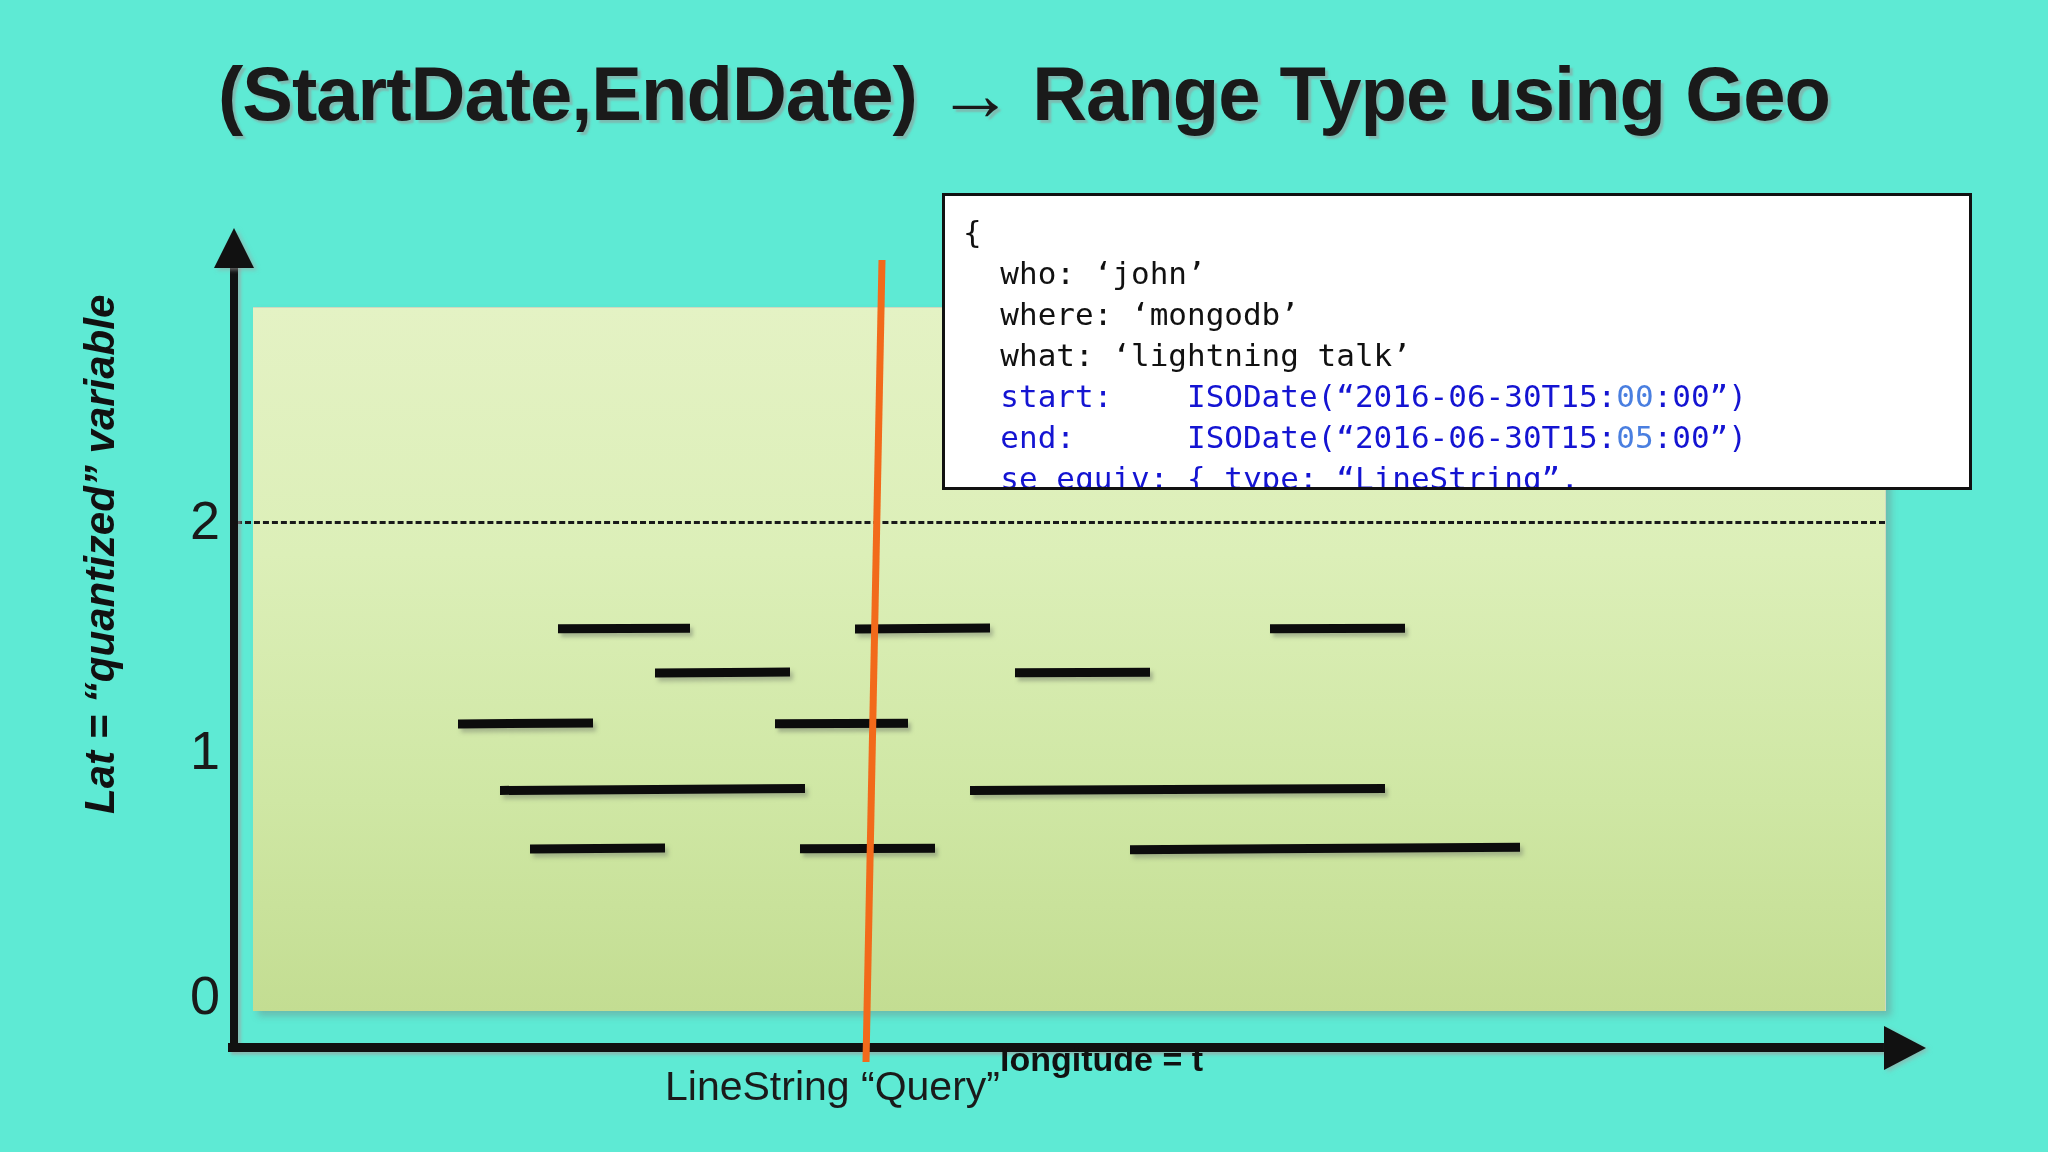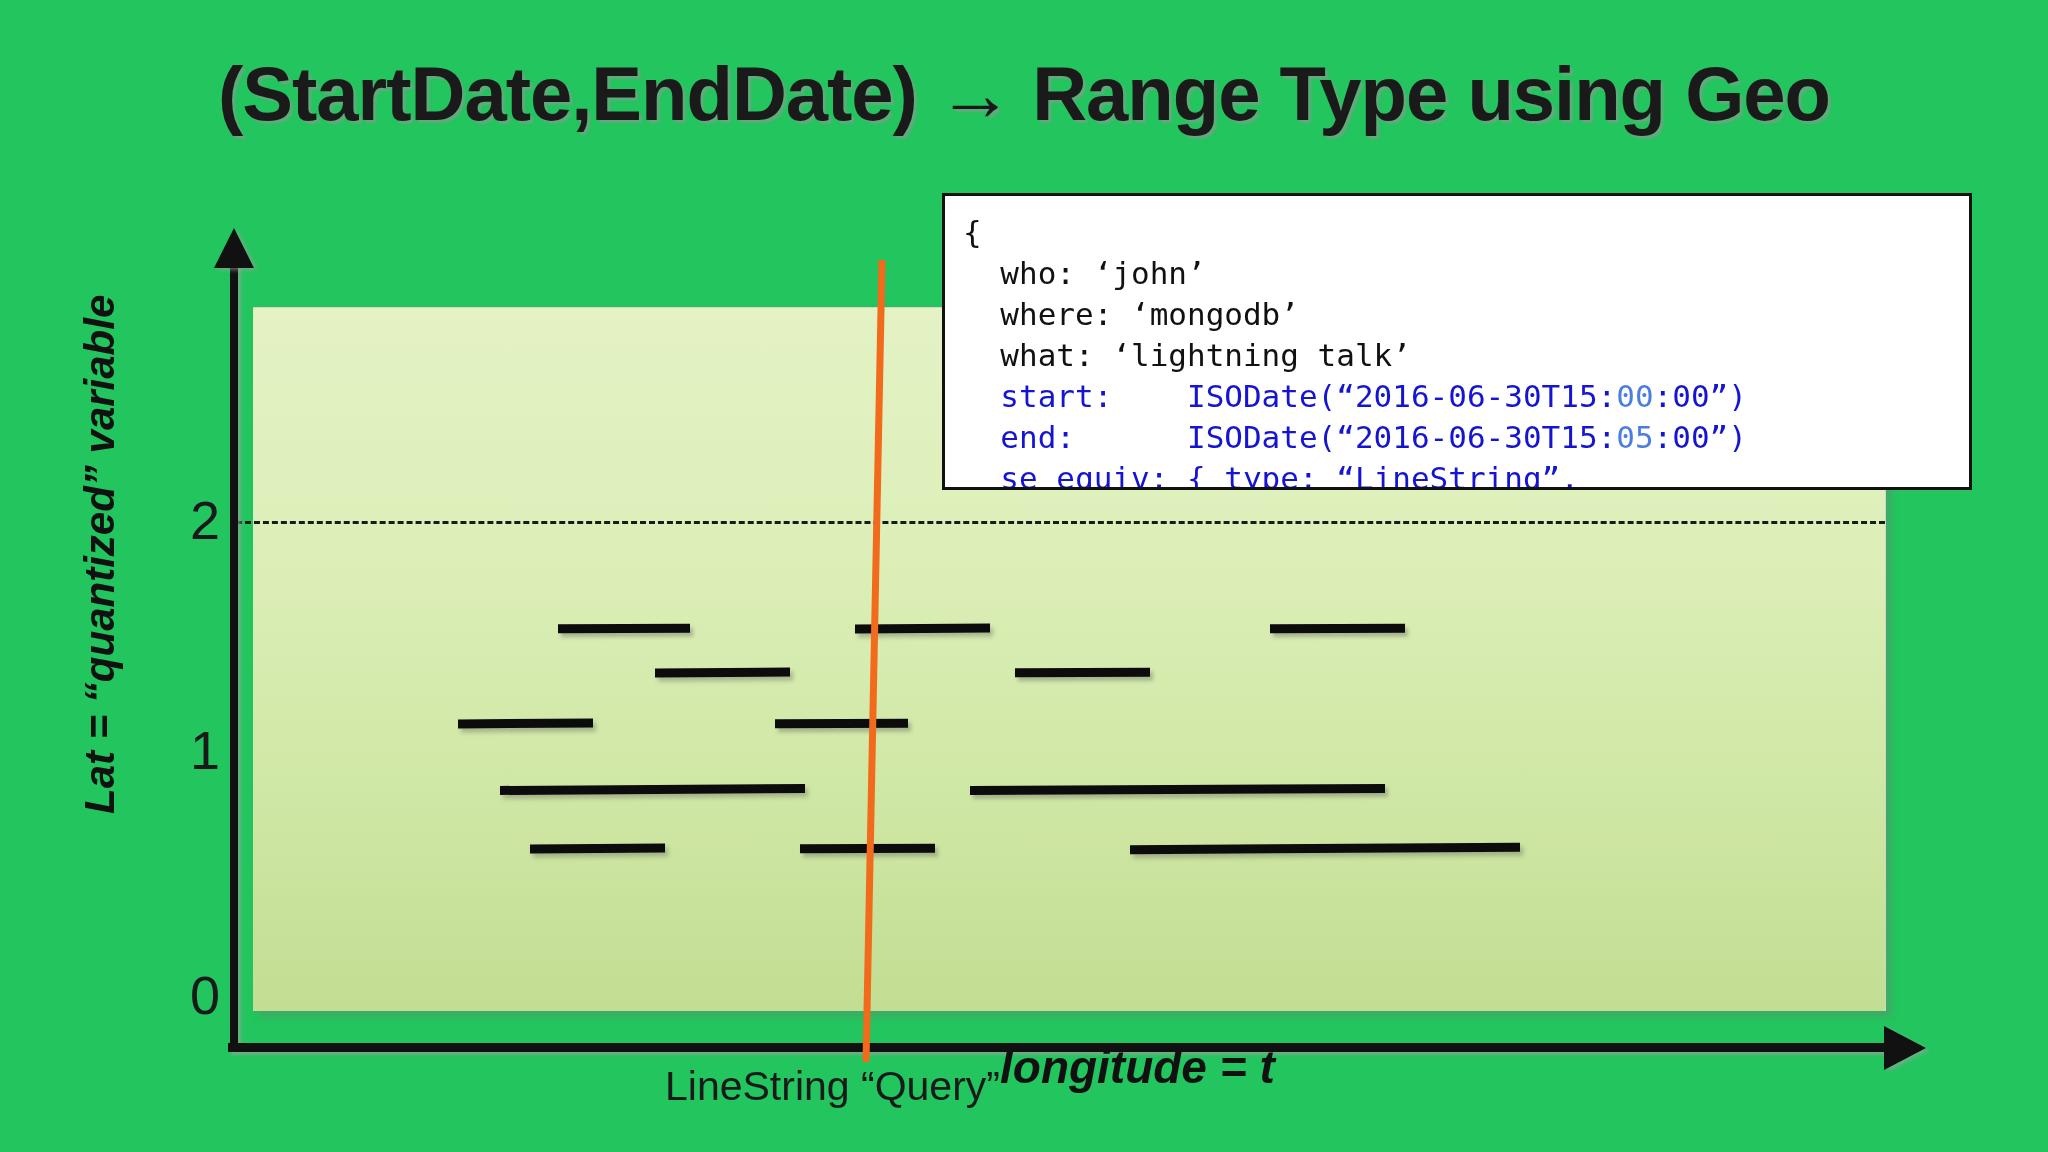--- a/index.html
+++ b/index.html
@@ -7,21 +7,21 @@
     padding: 0;
     background: #ffffff;
   }
   body {
     font-family: "Liberation Sans", sans-serif;
   }
   #slide {
     position: relative;
     width: 2048px;
     height: 1152px;
-    background: #22c55e;
+    background: #5eead4;
     overflow: hidden;
   }
 
   
   #title {
     position: absolute;
     left: 0;
     top: 50px;
     width: 2048px;
     text-align: center;
@@ -115,23 +115,22 @@
     font-style: italic;
     font-weight: bold;
     font-size: 42px;
     color: #111111;
     white-space: nowrap;
   }
   #xlabel {
     position: absolute;
     left: 1000px;
     top: 1040px;
-    font-style: italic;
     font-weight: bold;
-    font-size: 46px;
+    font-size: 34px;
     color: #111111;
     white-space: nowrap;
   }
 
   
   .segment {
     position: absolute;
     height: 9px;
     background: #0c0c0c;
     box-shadow: 3px 4px 4px rgba(120,130,110,0.50);

